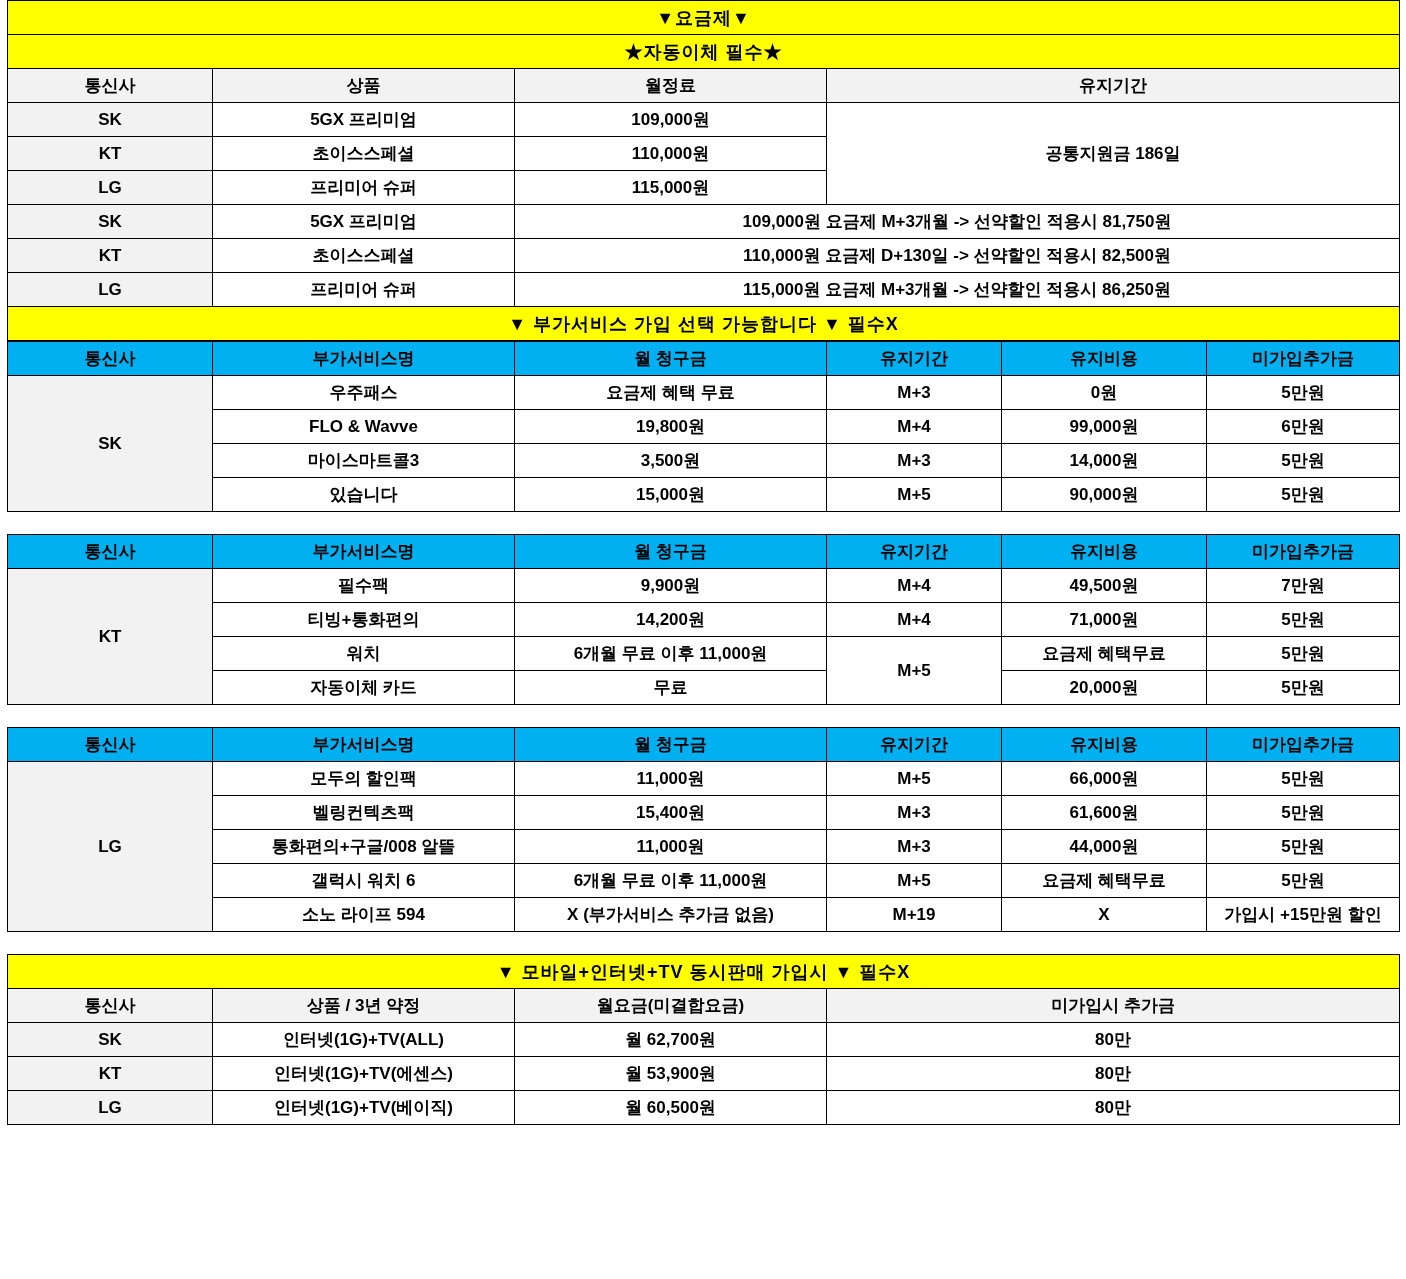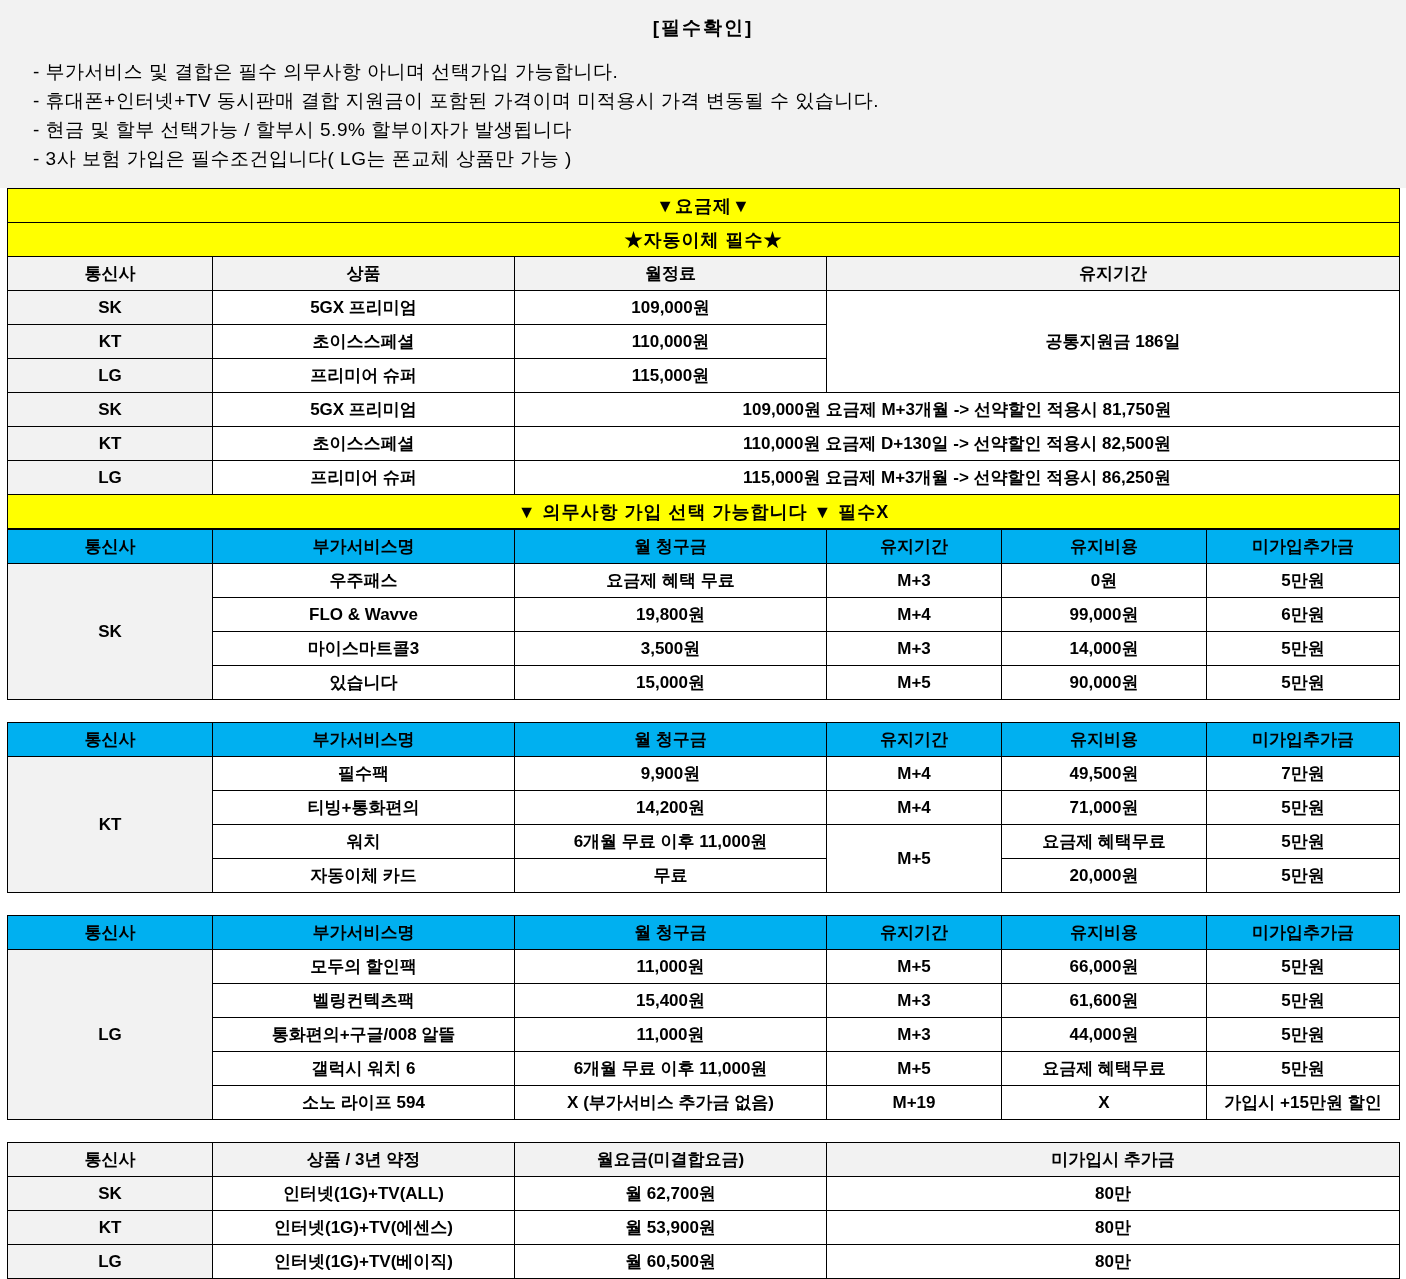--- a/index.html
+++ b/index.html
@@ -76,29 +76,20 @@
   }
   .tbl-gap {
     height: 22px;
   }
 </style>
 </head>
 <body>
 
 <div class="page">
 
-  <div class="notice">
-    <div class="notice-title">[필수확인]</div>
-    <div class="notice-list">
-      <div class="notice-line">- 부가서비스 및 결합은 필수 의무사항 아니며 선택가입 가능합니다.</div>
-      <div class="notice-line">- 휴대폰+인터넷+TV 동시판매 결합 지원금이 포함된 가격이며 미적용시 가격 변동될 수 있습니다.</div>
-      <div class="notice-line">- 현금 및 할부 선택가능 / 할부시 5.9% 할부이자가 발생됩니다</div>
-      <div class="notice-line">- 3사 보험 가입은 필수조건입니다( LG는 폰교체 상품만 가능 )</div>
-    </div>
-  </div>
 
   <table class="grid">
     <colgroup>
       <col style="width:205px">
       <col style="width:302px">
       <col style="width:312px">
       <col style="width:573px">
     </colgroup>
     <tbody>
       <tr>
@@ -138,21 +129,21 @@
         <td class="cell-grey">KT</td>
         <td>초이스스페셜</td>
         <td colspan="2">110,000원 요금제 D+130일 -&gt; 선약할인 적용시 82,500원</td>
       </tr>
       <tr>
         <td class="cell-grey">LG</td>
         <td>프리미어 슈퍼</td>
         <td colspan="2">115,000원 요금제 M+3개월 -&gt; 선약할인 적용시 86,250원</td>
       </tr>
       <tr>
-        <td class="band-yellow" colspan="4">▼ 의무사항 가입 선택 가능합니다 ▼ 필수X</td>
+        <td class="band-yellow" colspan="4">▼ 부가서비스 가입 선택 가능합니다 ▼ 필수X</td>
       </tr>
     </tbody>
   </table>
 
   <table class="grid">
     <colgroup>
       <col style="width:205px">
       <col style="width:302px">
       <col style="width:312px">
       <col style="width:175px">
@@ -314,20 +305,23 @@
 
   <table class="grid">
     <colgroup>
       <col style="width:205px">
       <col style="width:302px">
       <col style="width:312px">
       <col style="width:573px">
     </colgroup>
     <tbody>
       <tr>
+        <td class="band-yellow" colspan="4">▼ 모바일+인터넷+TV 동시판매 가입시 ▼ 필수X</td>
+      </tr>
+      <tr>
         <td class="hdr-grey">통신사</td>
         <td class="hdr-grey">상품 / 3년 약정</td>
         <td class="hdr-grey">월요금(미결합요금)</td>
         <td class="hdr-grey">미가입시 추가금</td>
       </tr>
       <tr>
         <td class="cell-grey">SK</td>
         <td>인터넷(1G)+TV(ALL)</td>
         <td>월 62,700원</td>
         <td>80만</td>

